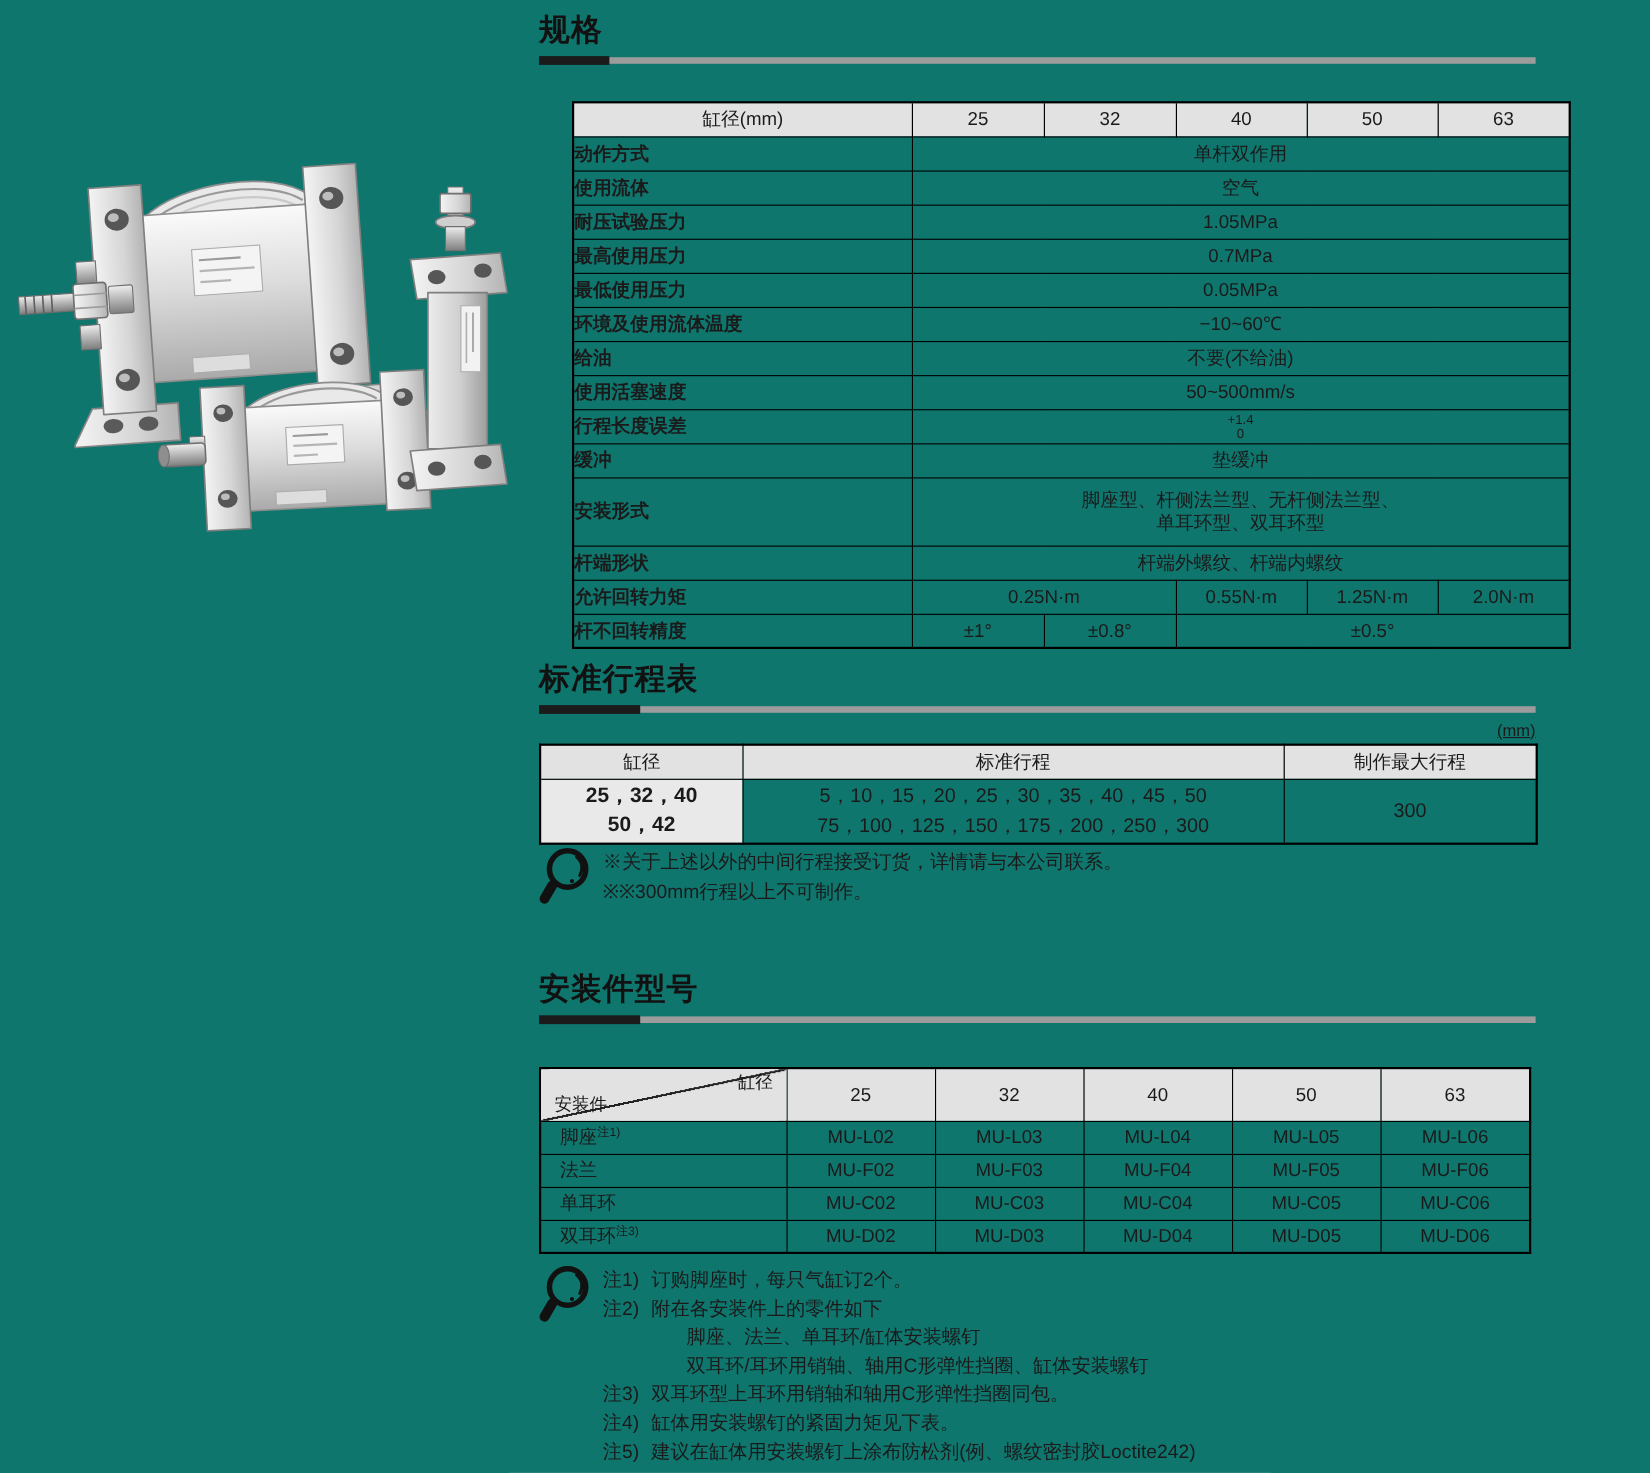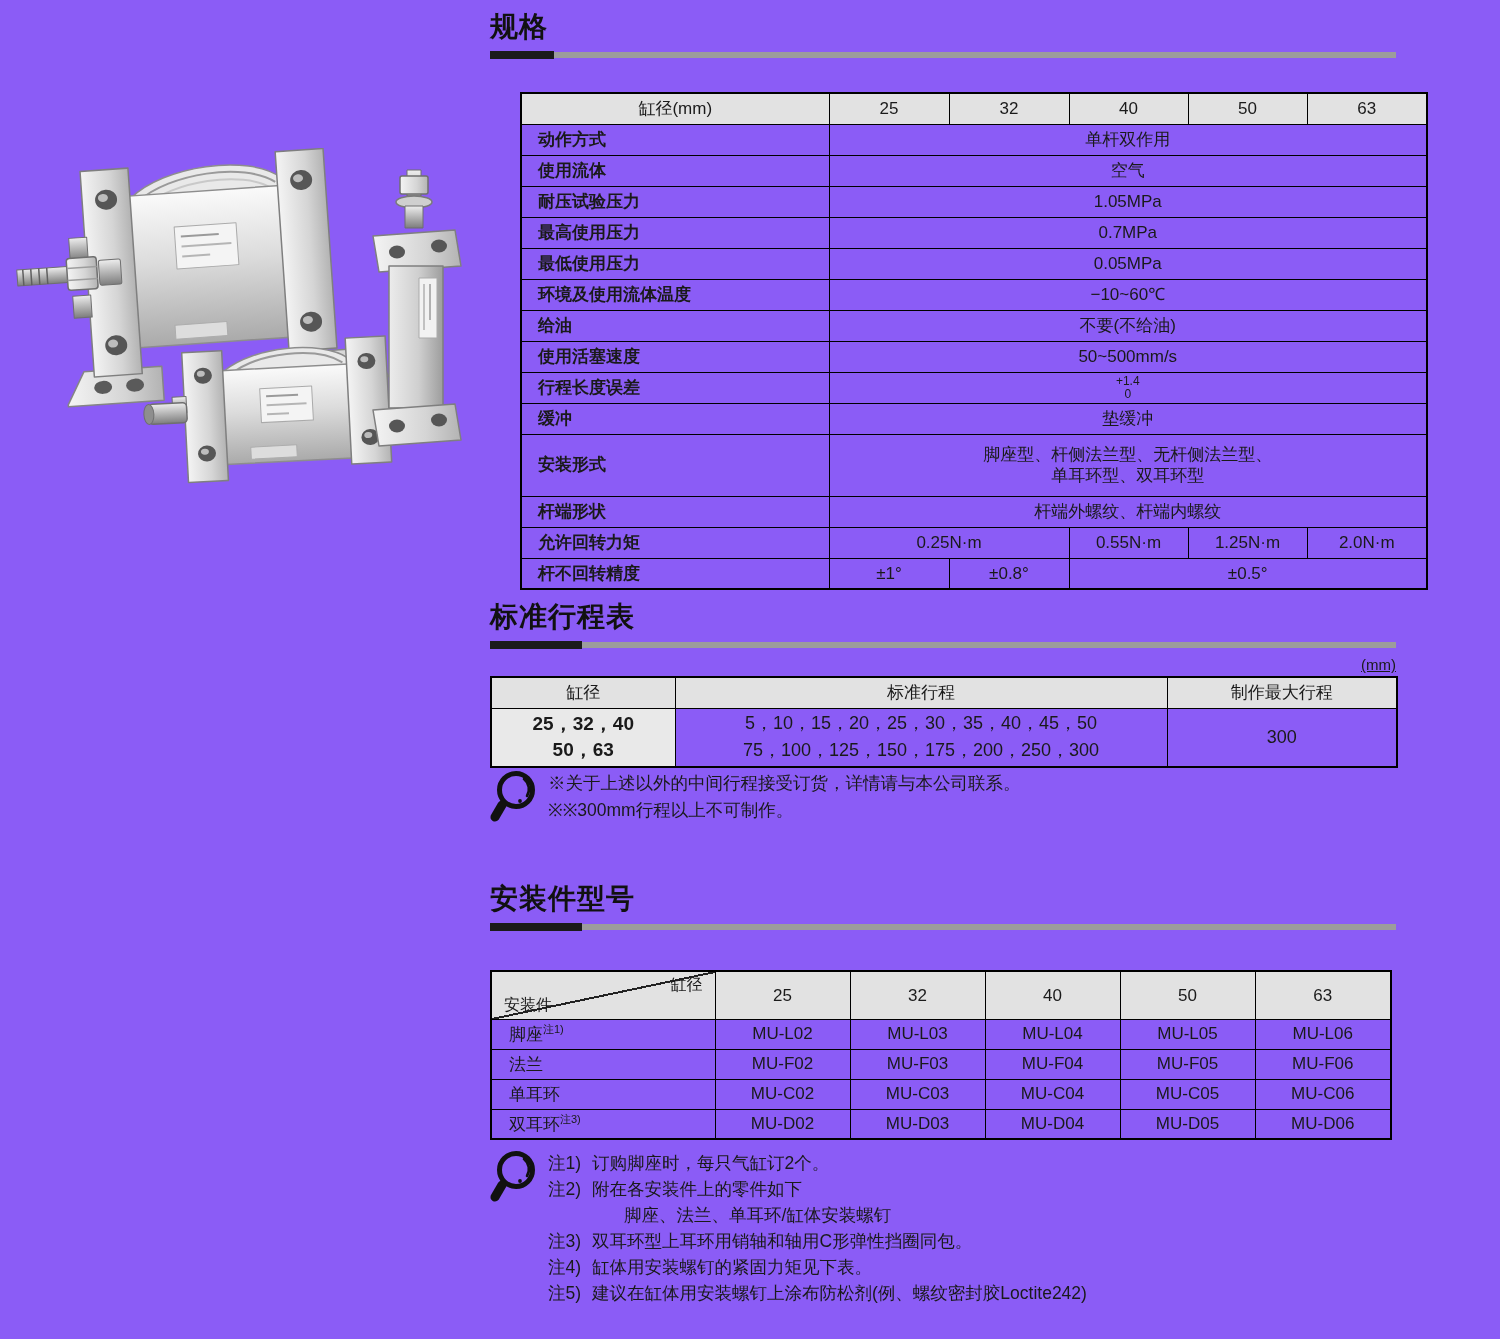--- a/index.html
+++ b/index.html
@@ -1,39 +1,39 @@
 <!DOCTYPE html>
 <html><head>
 <meta charset="utf-8">
 <style>
   * { margin:0; padding:0; box-sizing:border-box; }
   html,body { background:#fff; }
   .page {
-    position:relative; width:1500px; height:1339px; background:#8b5cf6;
+    position:relative; width:1500px; height:1339px; background:#0f766e;
     font-family:"Liberation Sans", sans-serif; color:#1a1a1a; overflow:hidden;
   }
   
   .photo-wrap { position:absolute; left:15px; top:148px; width:465px; height:375px; }
   
   .col { position:absolute; left:490px; top:10px; width:906px; }
   .sec-title { font-size:28px; font-weight:bold; letter-spacing:1px; color:#111; line-height:34px; }
   .sec-bar { margin-top:8px; height:6px; background:#9c9c9c; position:relative; width:906px; }
   .sec-bar .black { position:absolute; left:0; top:-1px; height:8px; background:#1b1b1b; display:block; }
   .black.w64 { width:64px; } .black.w92 { width:92px; }
 
   table.tbl { border-collapse:collapse; table-layout:fixed; border:2px solid #000; }
   table.tbl th, table.tbl td { border:1px solid #000; font-weight:normal; text-align:center; vertical-align:middle; font-size:17px; line-height:1.25; }
   .hdr { background:#e2e2e2; }
   .boreNum { font-size:19px; font-weight:bold; }
 
   
   .spec-tbl { width:906px; margin-top:34px; border-top:3px solid #000;margin-left:30px; }
   .spec-tbl tr { height:31px; }
   .spec-tbl tr.dbl { height:62px; }
-  .spec-tbl td.lbl { text-align:left; padding-left:16px; font-weight:bold; }
+  .spec-tbl td.lbl { text-align:left; font-weight:bold; }
   .tol { font-size:12px; line-height:13px; }
   
   .mm-label { margin-top:8px; text-align:right; font-size:15px; height:18px;text-decoration:underline; }
   .stroke-tbl { width:906px; margin-top:2px; }
   .stroke-tbl tr.h { height:31px; }
   .stroke-tbl tr.d { height:59px; }
   .stroke-tbl .boreCell { font-size:19px; font-weight:bold; background:#e9e9e9; line-height:26px; }
   .stroke-tbl .list { font-size:18px; line-height:27px; }
   .stroke-tbl .maxv { font-size:18px; }
   
@@ -288,21 +288,21 @@
         </colgroup>
       <tbody>
           <tr class="h">
         <th class="hdr">缸径</th>
         <th class="hdr">标准行程</th>
         <th class="hdr">制作最大行程</th>
       </tr>
       <tr class="d">
         <td class="boreCell">
           <div>25，32，40</div>
-          <div>50，63</div>
+          <div>50，42</div>
         </td>
         <td class="list">
           <div>5，10，15，20，25，30，35，40，45，50</div>
           <div>75，100，125，150，175，200，250，300</div>
         </td>
         <td class="maxv">300</td>
       </tr>
     </tbody>
       </table>
 
@@ -392,20 +392,23 @@
             <span class="mtag">注1)</span>
             <span class="mtext">订购脚座时，每只气缸订2个。</span>
           </div>
         <div class="mnote">
             <span class="mtag">注2)</span>
             <span class="mtext">附在各安装件上的零件如下</span>
           </div>
         <div class="mnote indent">
             <span class="mtext">脚座、法兰、单耳环/缸体安装螺钉</span>
           </div>
+        <div class="mnote indent">
+            <span class="mtext">双耳环/耳环用销轴、轴用C形弹性挡圈、缸体安装螺钉</span>
+          </div>
         <div class="mnote">
             <span class="mtag">注3)</span>
             <span class="mtext">双耳环型上耳环用销轴和轴用C形弹性挡圈同包。</span>
           </div>
         <div class="mnote">
             <span class="mtag">注4)</span>
             <span class="mtext">缸体用安装螺钉的紧固力矩见下表。</span>
           </div>
         <div class="mnote">
             <span class="mtag">注5)</span>

